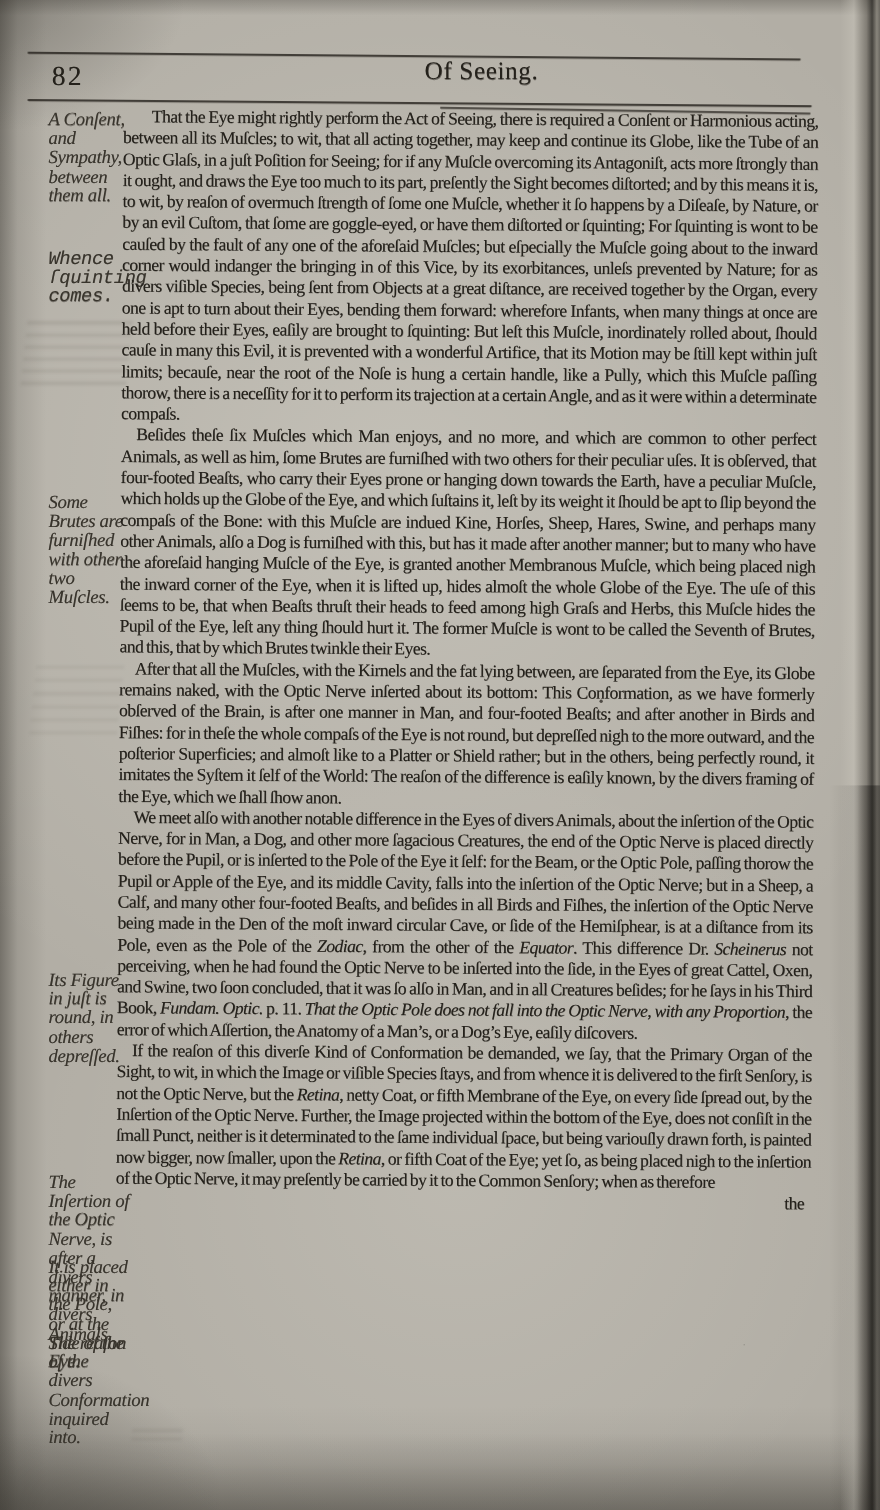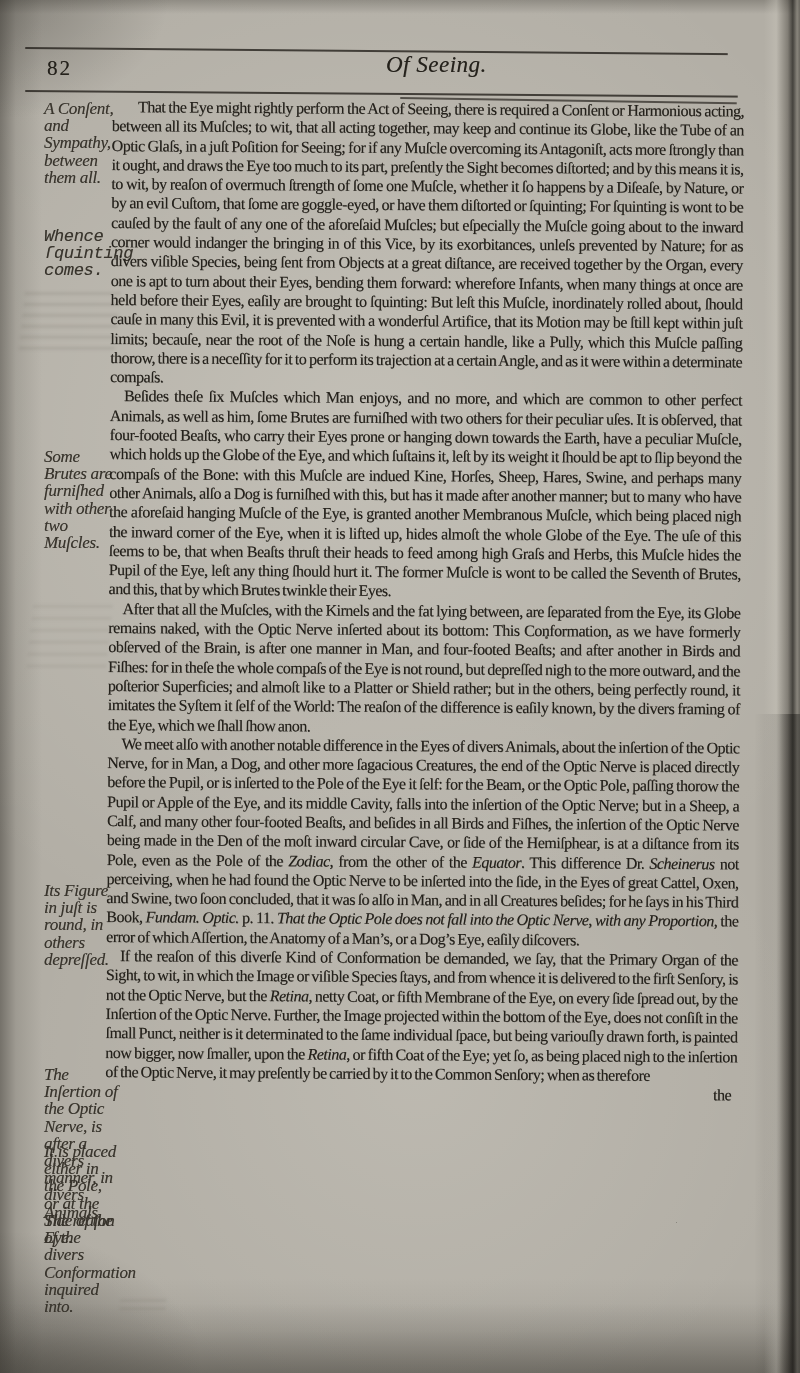--- a/index.html
+++ b/index.html
@@ -43,23 +43,23 @@
     background:rgba(42,38,32,0.75);
     box-shadow:-340px 292px 0 -1px rgba(42,38,32,0.45), 130px 585px 0 -1px rgba(42,38,32,0.4);}
 
   
   .rule{position:absolute;background:rgba(36,33,28,0.8);border-radius:1px;filter:blur(0.3px);}
   .rule-top{left:25px;top:47px;width:703px;height:2px;transform:rotate(0.5deg);transform-origin:left center;}
   .rule-b1{left:25px;top:90px;width:713px;height:2px;transform:rotate(0.45deg);transform-origin:left center;}
   .rule-b2{left:400px;top:97px;width:337px;height:1.6px;transform:rotate(0.9deg);transform-origin:left center;opacity:.85;}
 
   
-  .pagenum{position:absolute;left:47px;top:56px;font-size:21px;letter-spacing:2px;color:#24211b;
+  .pagenum{position:absolute;left:47px;top:56px;font-size:25px;letter-spacing:2px;color:#24211b;
     text-shadow:0.3px 0.3px 0.6px rgba(35,32,27,0.55);}
-  .header{position:absolute;left:386px;top:52px;font-size:23px;font-style:italic;color:#24211b;
+  .header{position:absolute;left:386px;top:52px;font-size:23px;color:#24211b;
     letter-spacing:0.5px;text-shadow:0.3px 0.3px 0.6px rgba(35,32,27,0.5);}
 
   
   #margin-col{position:absolute;left:0;top:0;width:110px;height:100%;}
   .margin-note{position:absolute;left:44px;width:74px;font-style:italic;font-size:17px;line-height:17.2px;
     color:#38342c;letter-spacing:-0.3px;text-shadow:0.2px 0.2px 0.5px rgba(40,36,30,0.45);}
 
   
   .text-block{position:absolute;left:112px;top:97px;width:632px;transform:rotate(0.4deg);transform-origin:left top;}
   .body-para{margin:0;text-align:justify;text-indent:14px;font-size:16px;line-height:19.3px;color:#24211b;

